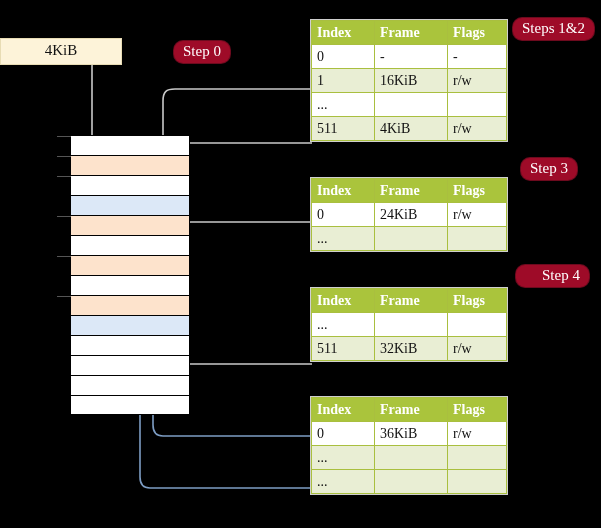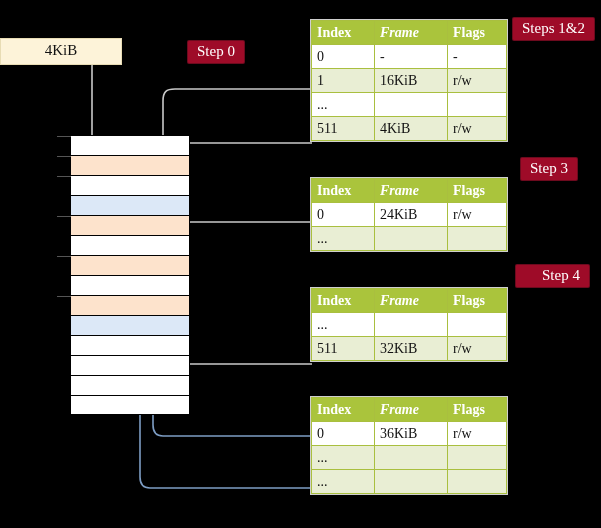--- a/index.html
+++ b/index.html
@@ -11,21 +11,21 @@
   
   .step-badge{
     position:absolute;
     background:#9e0b28;
     color:#ffffff;
     font-family:"Liberation Serif", serif;
     font-size:15px;
     line-height:19px;
     padding:1px 9px 2px 9px;
     white-space:nowrap;
-    border-radius:1px;
+    border-radius:9px;
     box-shadow:0 0 0 1px #6d0a1e;
     text-align:center;
   }
 
   
   .kib-box{
     position:absolute;
     background:#fdf3d9;
     border:1px solid #e8dcb4;
     color:#111;
@@ -56,21 +56,21 @@
     background:#aac43c;
     color:#ffffff;
     font-weight:bold;
     font-size:14px;
     margin-left:22px;
   }
   .ptable tr.alt td{ background:#e9eed4; }
   .ptable tr.plain td{ background:#ffffff; }
   .ptable td.hl{ background:#fbf78c; }
   .col-index{width:52px;}
-  .col-frame{width:62px;font-style:italic;}
+  .col-frame{width:62px;}
   .col-flags{width:48px;}
 
   
   .memcol{
     position:absolute;
     border:1px solid #000;
     background:#fff;
     box-sizing:border-box;
   }
   .memrow{
@@ -178,21 +178,21 @@
   </div>
 
   <div class="step-badge" style="left:521px; top:158px;text-align:right;">
     <span>Step 3</span>
   </div>
 
   <div class="step-badge" style="left:516px; top:265px;padding-left:26px;">
     <span>Step 4</span>
   </div>
 
-  <div class="step-badge" style="left:188px; top:41px;">
+  <div class="step-badge" style="left:174px; top:41px;">
     <span>Step 0</span>
   </div>
 
   <table class="ptable" style="left:311px; top:20px;">
     <thead>
       <tr>
         <th class="col-index">Index</th>
         <th class="col-frame">Frame</th>
         <th class="col-flags">Flags</th>
       </tr>

